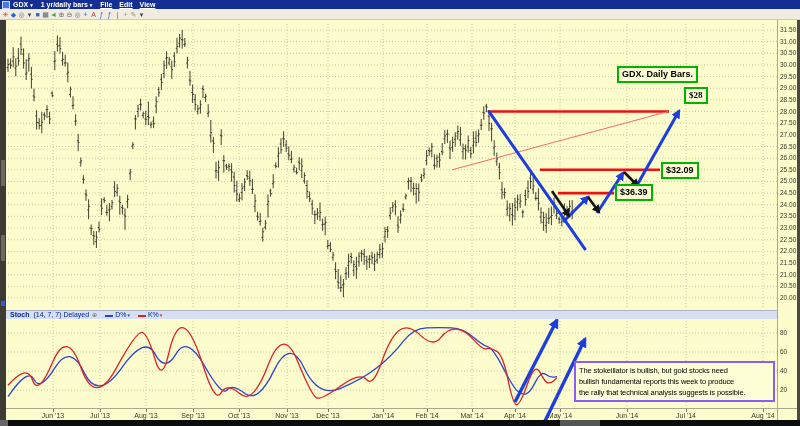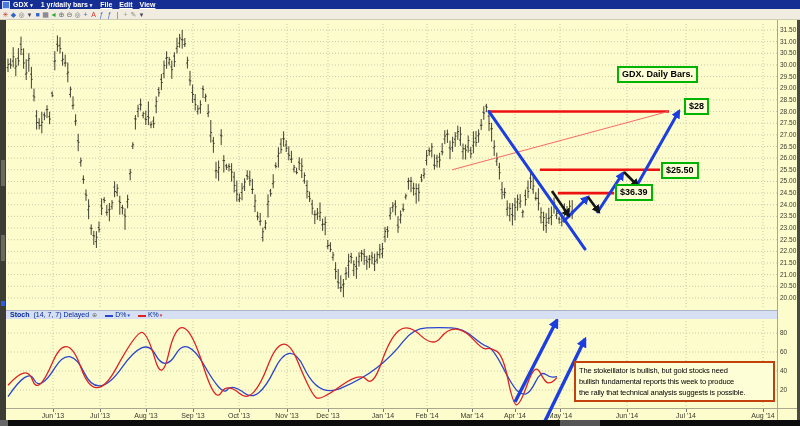--- a/index.html
+++ b/index.html
@@ -37,21 +37,21 @@
   .xtick{position:absolute;top:0;width:1px;height:3px;background:#777;}
   #bottom-strip{position:absolute;left:0;top:420px;width:800px;height:6px;background:#0c0c0c;z-index:10;}
   #bottom-strip .notch{position:absolute;left:560px;top:0;width:40px;height:6px;background:#555;}
   #bottom-strip .corner{position:absolute;left:0;top:0;width:8px;height:6px;background:#666;}
   
   #svg{position:absolute;left:0;top:0;z-index:3;pointer-events:none;}
   .grid{stroke:#c9c9ac;stroke-width:1;stroke-dasharray:1,2;}
   
   .gbox{position:absolute;border:2px solid #00b400;background:#fdfdd6;color:#000;
         font-size:9px;font-weight:bold;line-height:11px;padding:1px 3px;white-space:nowrap;z-index:6;}
-  #commentary{position:absolute;border:2px solid #c2410c;background:#fdfdd6;color:#000;
+  #commentary{position:absolute;border:2px solid #8b5cf6;background:#fdfdd6;color:#000;
         font-size:7.5px;letter-spacing:-0.12px;line-height:11px;padding:2px 3px;
         white-space:pre-line;z-index:6;}
 </style>
 </head>
 <body>
 
 <div id="window">
 
   <div id="titlebar">
     <span id="app-icon"></span>
@@ -240,22 +240,22 @@
       <div class="xtick" style="left: 627px;"></div>
       <div class="xlab" style="left: 627px;">Jun '14</div>
       <div class="xtick" style="left: 686px;"></div>
       <div class="xlab" style="left: 686px;">Jul '14</div>
       <div class="xtick" style="left: 763px;"></div>
       <div class="xlab" style="left: 763px;">Aug '14</div>
     </div>
 
   <div id="anno">
       <div class="gbox" style="left: 617px; top: 66px;">GDX. Daily Bars.</div>
-      <div class="gbox" style="left: 684px; top: 98px;">$28</div>
-      <div class="gbox" style="left: 661px; top: 162px;">$25.50</div>
+      <div class="gbox" style="left: 684px; top: 87px; font-family: Liberation Serif, serif;">$28</div>
+      <div class="gbox" style="left: 661px; top: 162px;">$32.09</div>
       <div class="gbox" style="left: 615px; top: 184px;">$36.39</div>
     </div>
 
   <div id="commentary" style="left: 574px; top: 361px; width: 191px;"><span>The stokeillator is bullish, but gold stocks need
 bullish fundamental reports this week to produce
 the rally that technical analysis suggests is possible.</span></div>
 
   <div id="bottom-strip">
     <div class="corner"></div>
     <div class="notch"></div>

